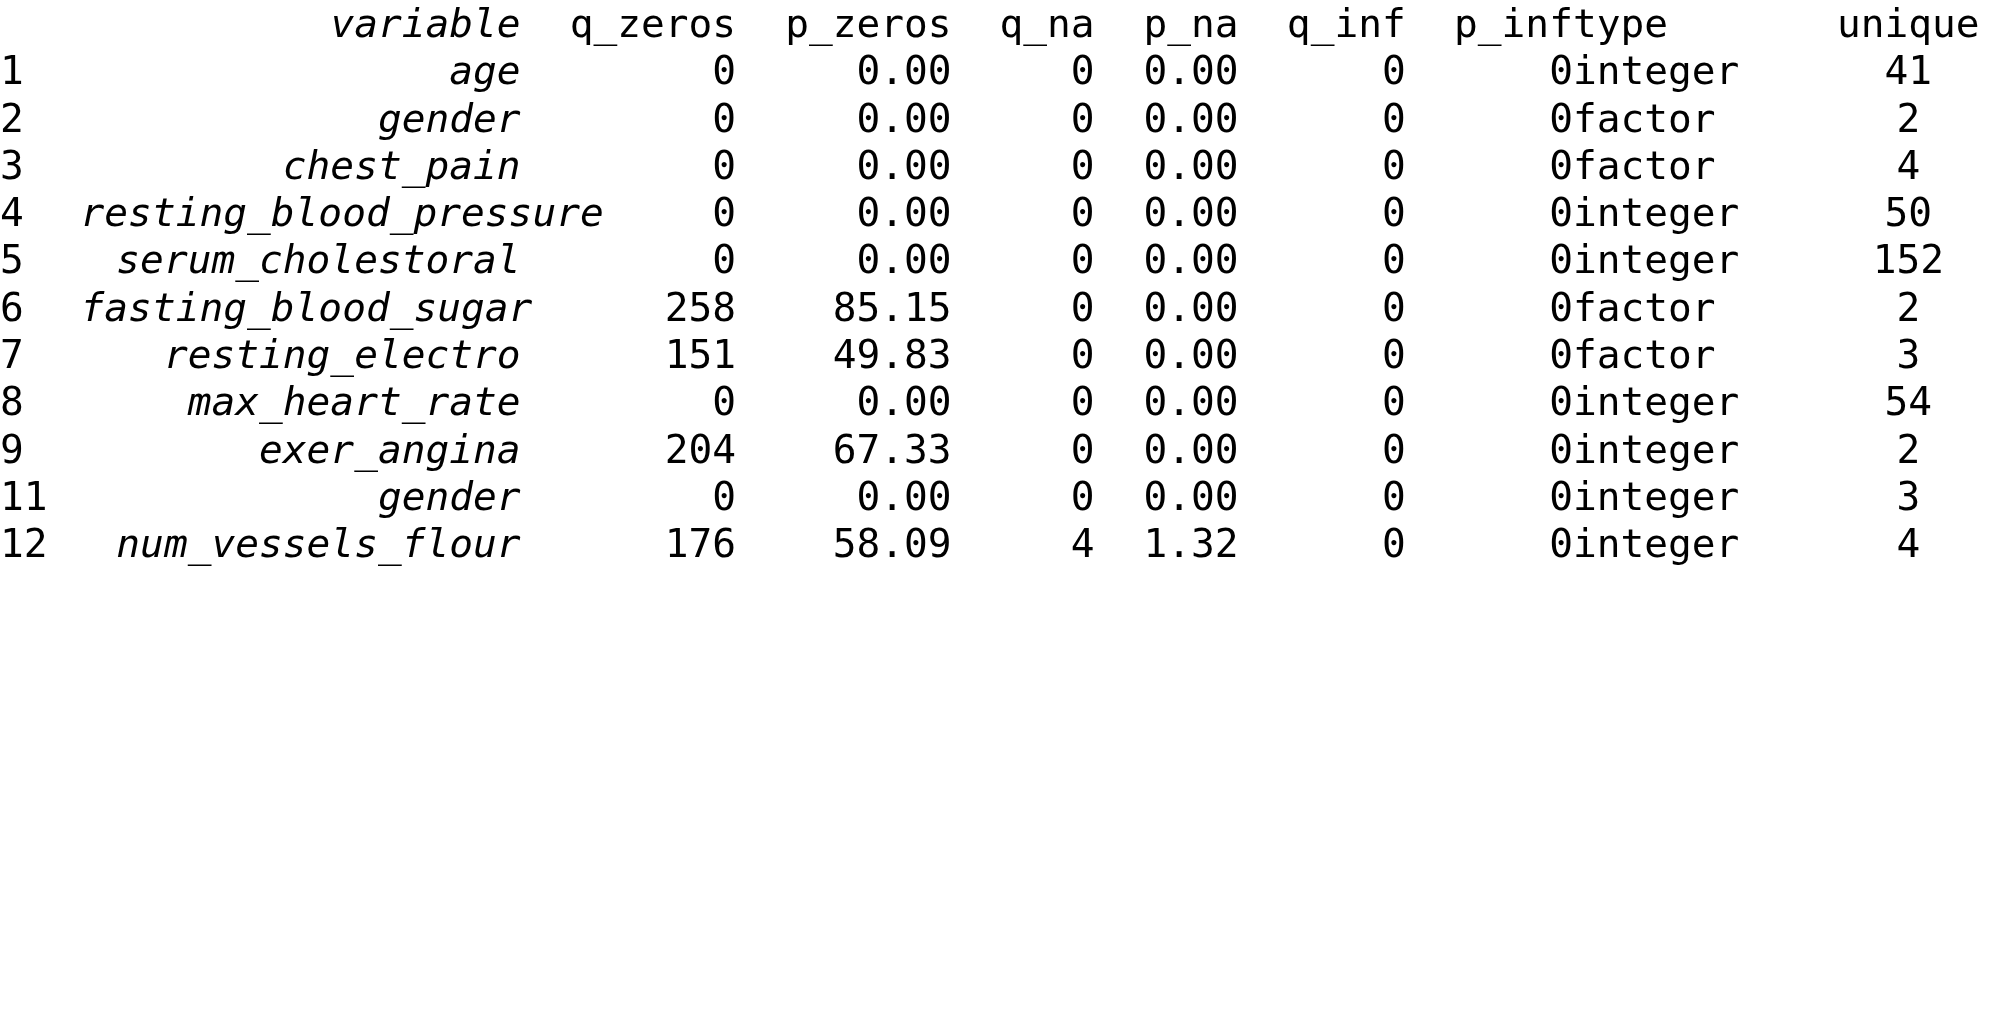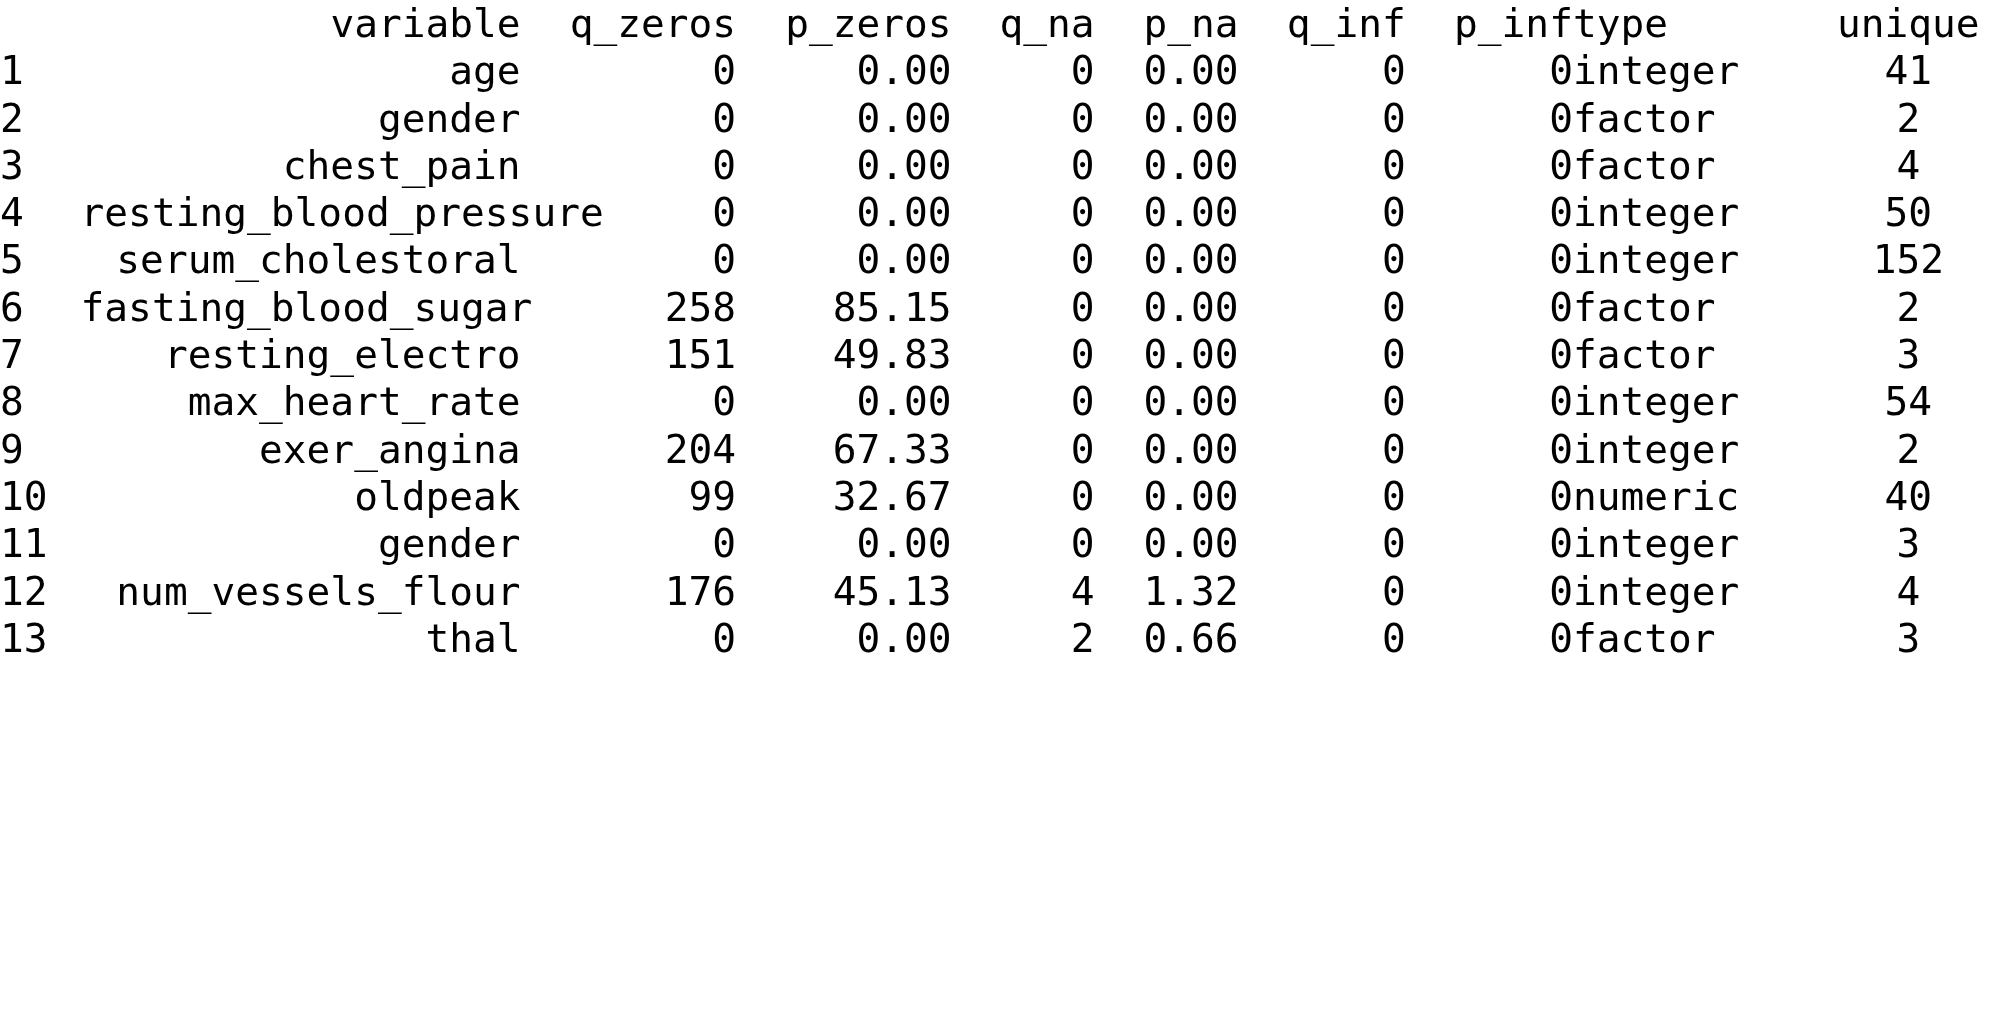--- a/index.html
+++ b/index.html
@@ -51,21 +51,21 @@
   col.c-qz    { width: 214px; }
   col.c-pz    { width: 214px; }
   col.c-qna   { width: 142px; }
   col.c-pna   { width: 143px; }
   col.c-qinf  { width: 166px; }
   col.c-pinf  { width: 166px; }
   col.c-type  { width: 238px; }
   col.c-uniq  { width: 190px; }
 
   .idx  { text-align: left;  padding-left: 16px; }
-  .var  { text-align: right; padding-right: 4px; }
+  .var  { text-align: right; padding-right: 4px; font-style: italic; }
   .num  { text-align: right; padding-right: 4px; }
   .typ  { text-align: left; padding-right: 4px; }
   .uniq { text-align: center; padding-right: 12px; }
 
   thead th { text-align: right; }
   thead th.h-idx { text-align: left; padding-left: 16px; }
 </style>
 </head>
 <body>
 
@@ -200,62 +200,38 @@
           <td class="num">204</td>
           <td class="num">67.33</td>
           <td class="num">0</td>
           <td class="num">0.00</td>
           <td class="num">0</td>
           <td class="num">0</td>
           <td class="typ">integer</td>
           <td class="uniq">2</td>
         </tr>
         <tr>
-          <td class="idx">10</td>
-          <td class="var">oldpeak</td>
-          <td class="num">99</td>
-          <td class="num">32.67</td>
-          <td class="num">0</td>
-          <td class="num">0.00</td>
-          <td class="num">0</td>
-          <td class="num">0</td>
-          <td class="typ">numeric</td>
-          <td class="uniq">40</td>
-        </tr>
-        <tr>
           <td class="idx">11</td>
           <td class="var">gender</td>
           <td class="num">0</td>
           <td class="num">0.00</td>
           <td class="num">0</td>
           <td class="num">0.00</td>
           <td class="num">0</td>
           <td class="num">0</td>
           <td class="typ">integer</td>
           <td class="uniq">3</td>
         </tr>
         <tr>
           <td class="idx">12</td>
           <td class="var">num_vessels_flour</td>
           <td class="num">176</td>
-          <td class="num">45.13</td>
+          <td class="num">58.09</td>
           <td class="num">4</td>
           <td class="num">1.32</td>
           <td class="num">0</td>
           <td class="num">0</td>
           <td class="typ">integer</td>
           <td class="uniq">4</td>
-        </tr>
-        <tr>
-          <td class="idx">13</td>
-          <td class="var">thal</td>
-          <td class="num">0</td>
-          <td class="num">0.00</td>
-          <td class="num">2</td>
-          <td class="num">0.66</td>
-          <td class="num">0</td>
-          <td class="num">0</td>
-          <td class="typ">factor</td>
-          <td class="uniq">3</td>
         </tr>
       </tbody>
   </table>
 </div>
 
 </body></html>

